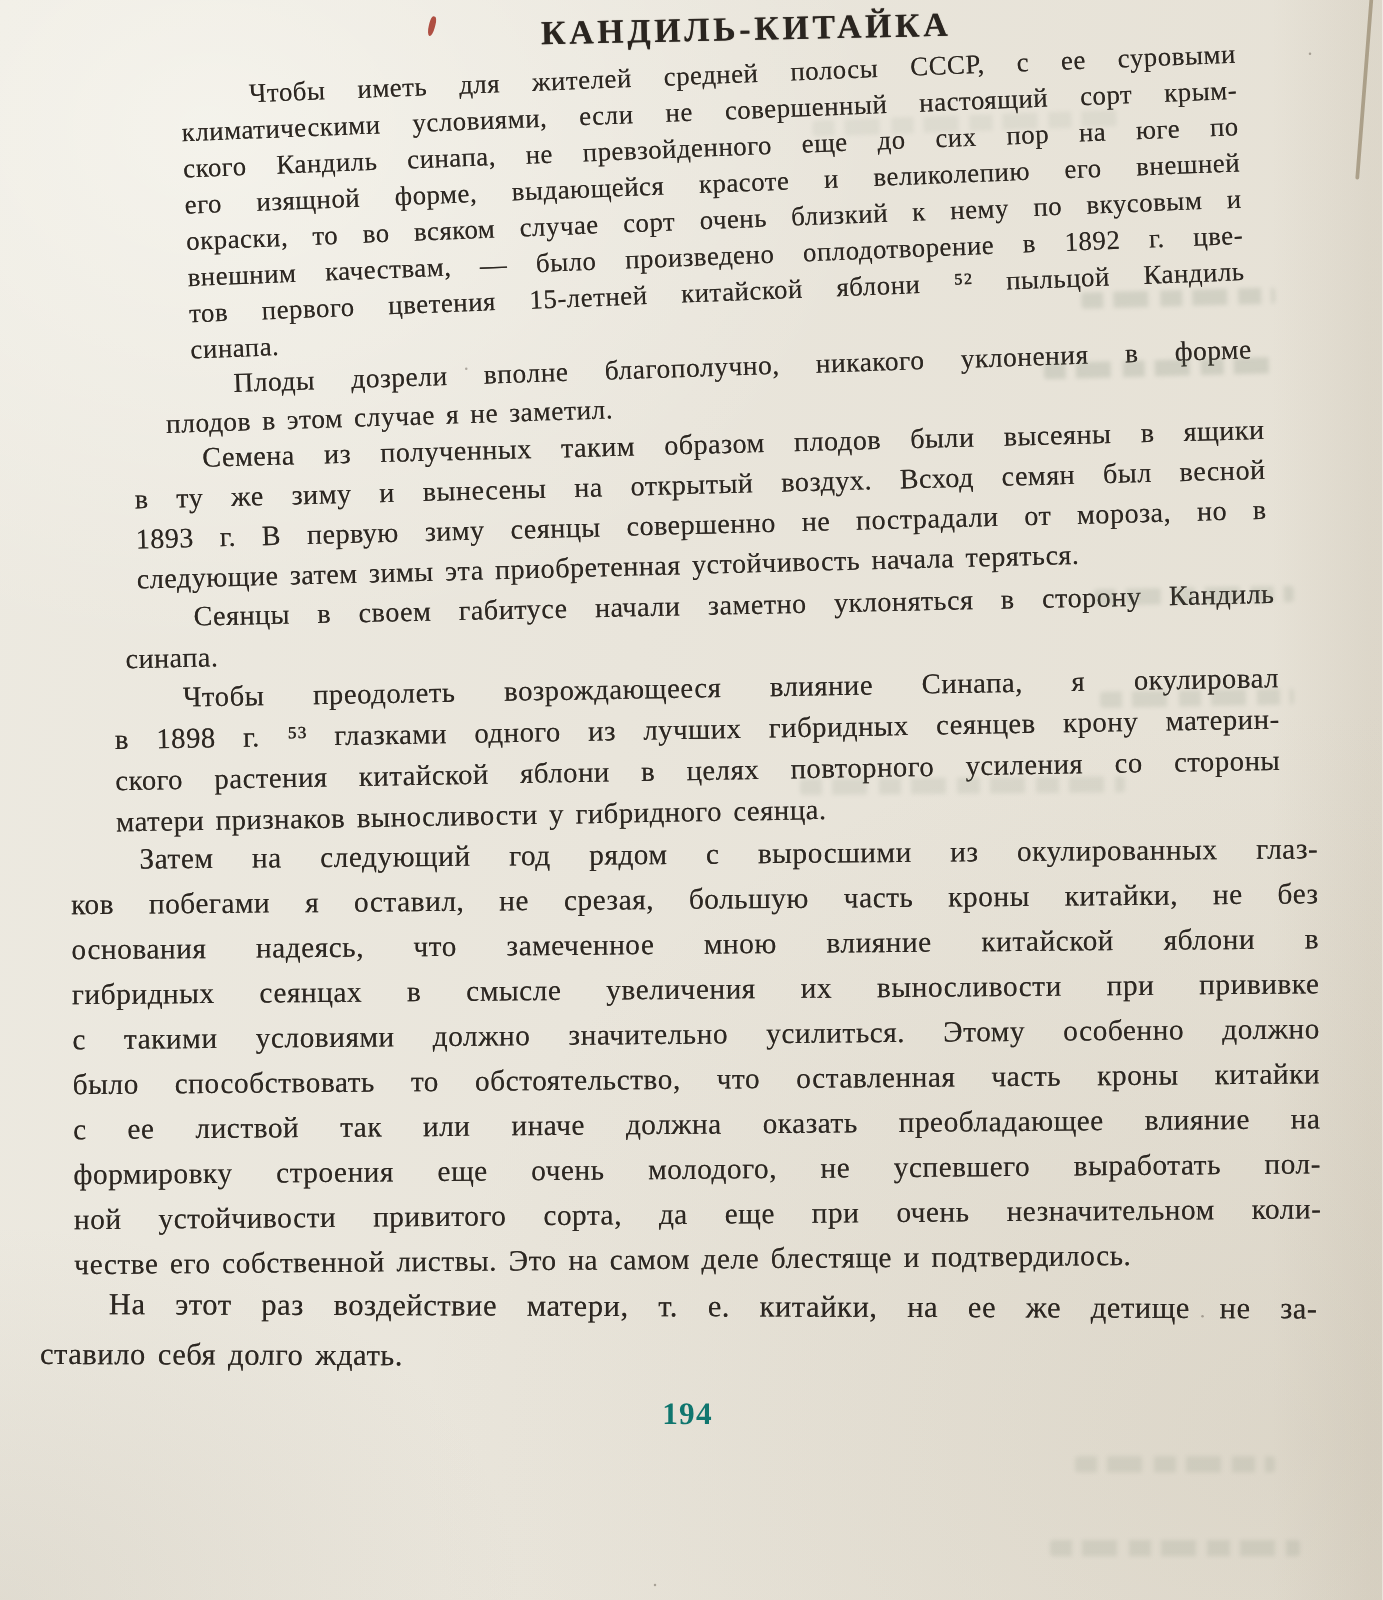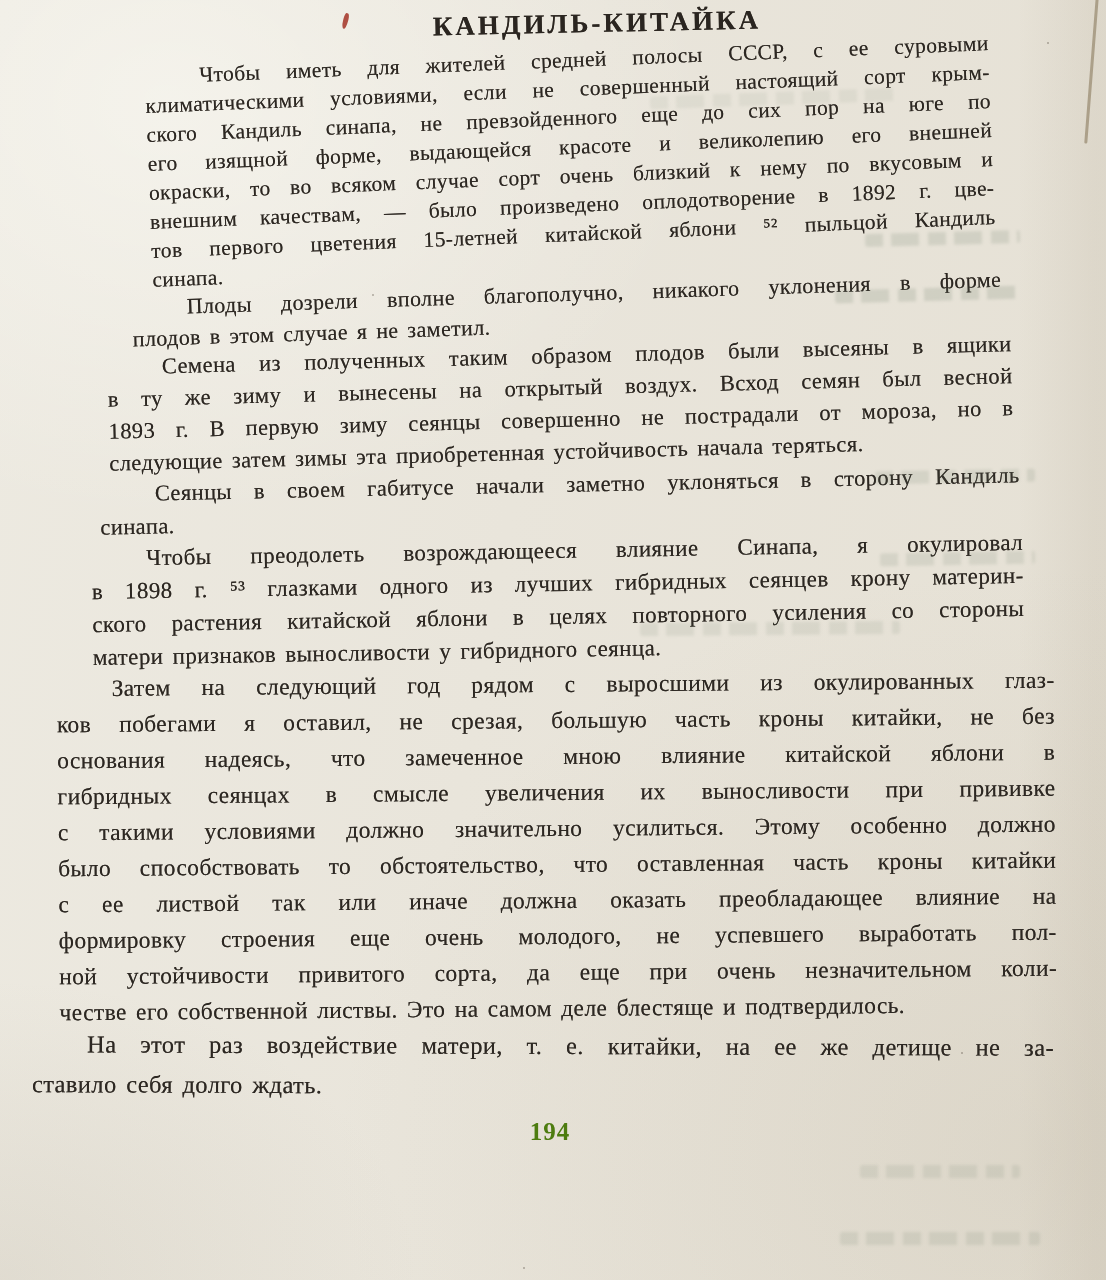--- a/index.html
+++ b/index.html
@@ -26,21 +26,21 @@
   .line.first{text-indent:55px;}
   .para-0{top:46px;  left:148px;width:845px; font-size:21.5px;line-height:29px;transform:rotate(-2.3deg);}
   .para-1{top:278px; left:132px;width:870px; font-size:22px;  line-height:31px;transform:rotate(-1.9deg);}
   .para-2{top:340px; left:108px;width:905px; font-size:22.5px;line-height:32px;transform:rotate(-1.5deg);}
   .para-3{top:468px; left:100px;width:920px; font-size:22.5px;line-height:33px;transform:rotate(-1.2deg);}
   .para-4{top:534px; left:92px; width:932px; font-size:23px;  line-height:33px;transform:rotate(-1.0deg);}
   .para-5{top:666px; left:58px; width:998px; font-size:23.5px;line-height:36px;transform:rotate(-0.5deg);}
   .para-6{top:1026px;left:32px; width:1022px;font-size:24.5px;line-height:40px;transform:rotate(0.2deg);}
   .pageno{
     position:absolute;top:1118px;left:495px;width:110px;text-align:center;
-    font-size:25px;font-weight:bold;color:#4d7c0f;letter-spacing:1px;
+    font-size:25px;font-weight:bold;color:#0f766e;letter-spacing:1px;
   }
   
   .ghost{position:absolute;height:13px;border-radius:3px;filter:blur(1.6px);
     background:repeating-linear-gradient(90deg, rgba(108,124,104,.85) 0 18px, transparent 18px 26px,
       rgba(108,124,104,.85) 26px 54px, transparent 54px 63px);}
   .g1{left:650px;top:92px;  width:250px;opacity:.10;transform:rotate(-2deg);}
   .g2{left:865px;top:232px; width:155px;opacity:.20;transform:rotate(-1.5deg);}
   .g3{left:835px;top:288px; width:185px;opacity:.22;transform:rotate(-1.5deg);}
   .g4{left:875px;top:470px; width:160px;opacity:.18;transform:rotate(-1deg);}
   .g5{left:880px;top:552px; width:155px;opacity:.17;transform:rotate(-1deg);}

